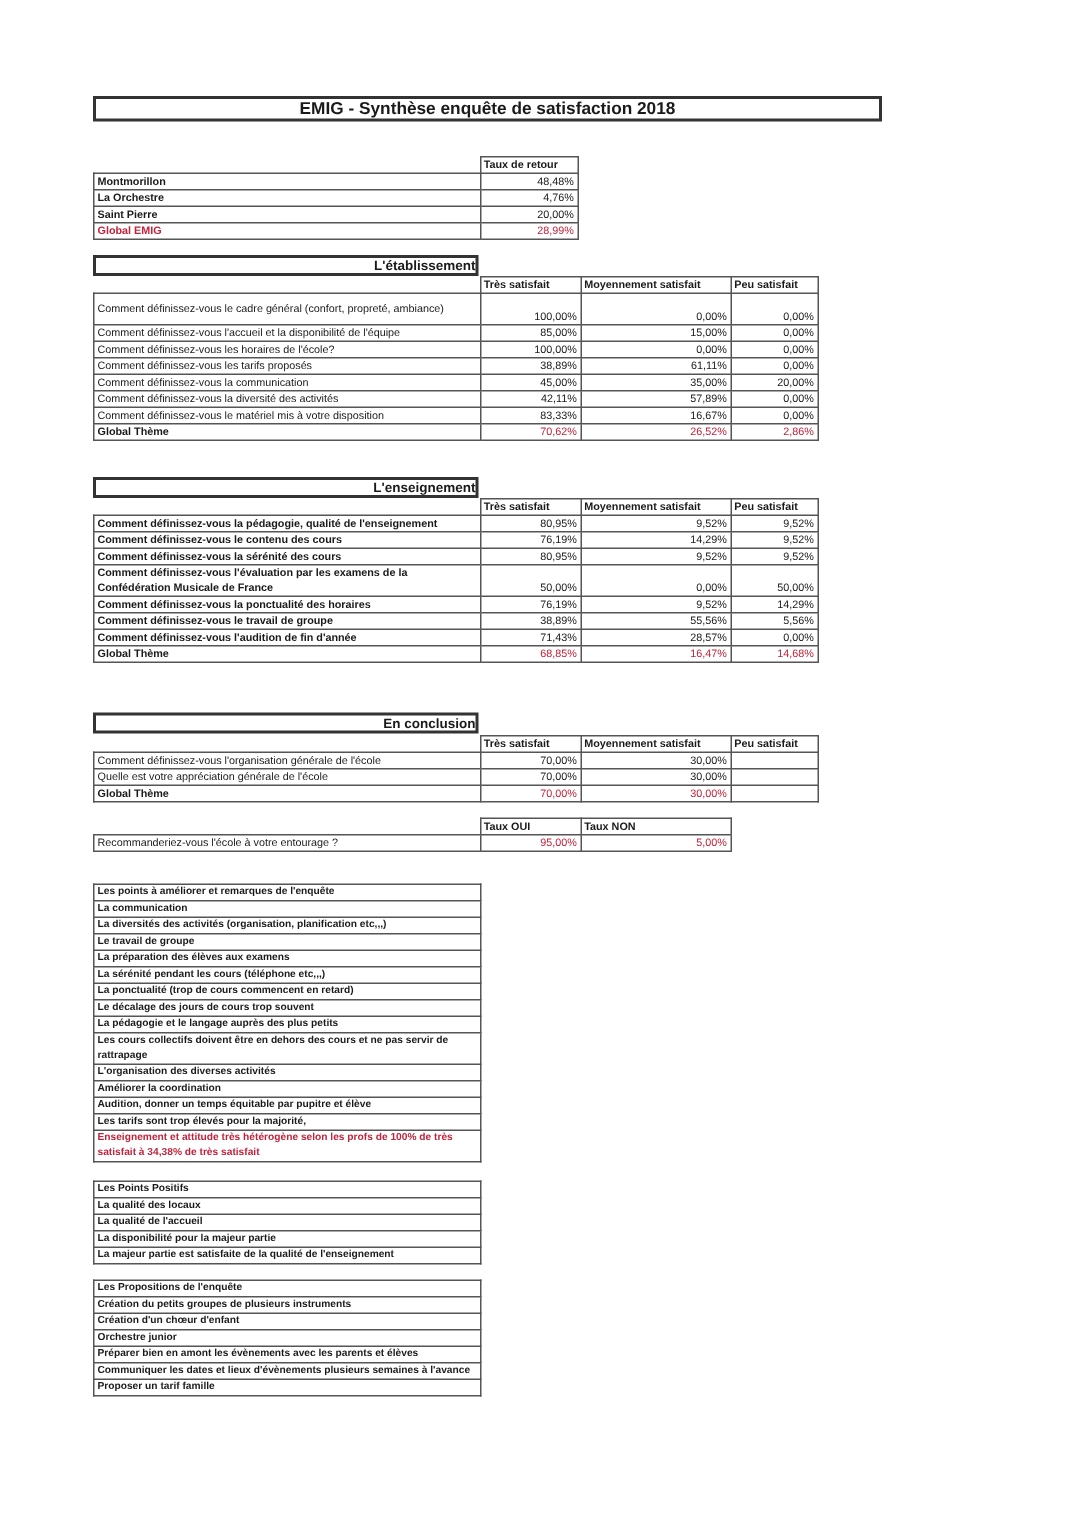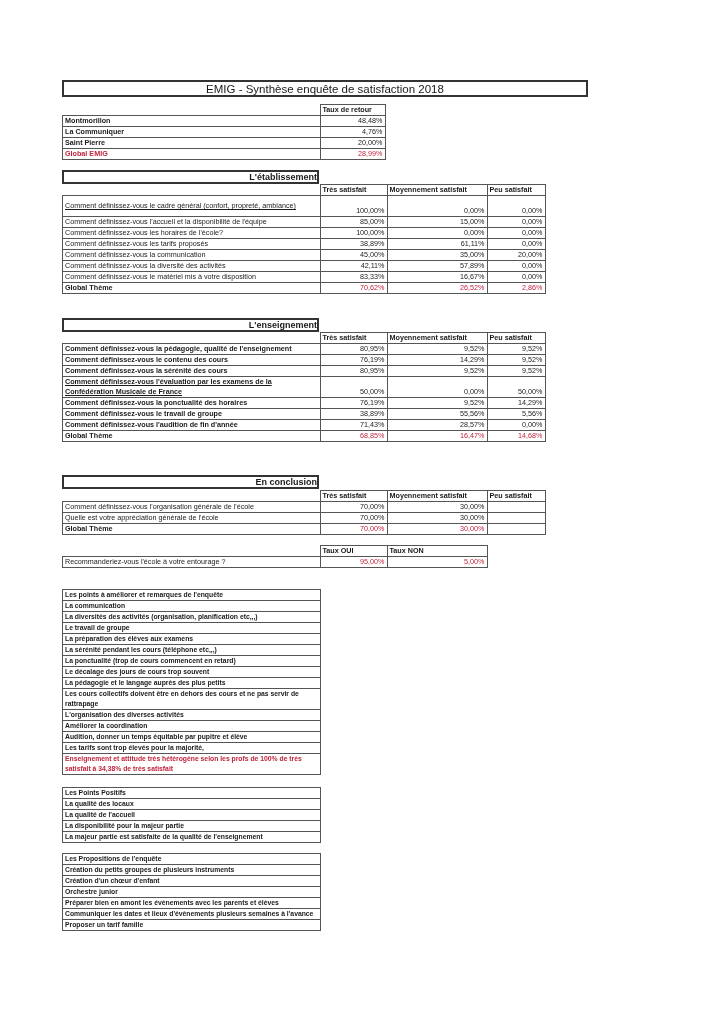--- a/index.html
+++ b/index.html
@@ -1,47 +1,47 @@
 <!DOCTYPE html>
 <html><head>
 <meta charset="utf-8">
 <style>
   html, body { margin:0; padding:0; background:#ffffff; }
   body { width:717px; height:1015px; position:relative; font-family:"Liberation Sans", sans-serif; color:#1a1a1a; }
   .abs { position:absolute; }
-  .title-box { left:62px; top:80px; width:526px; height:17px; border:2px solid #333; box-sizing:border-box; text-align:center; font-weight:normal; font-size:11.5px; line-height:14px; }
+  .title-box { left:62px; top:64px; width:526px; height:17px; border:2px solid #333; box-sizing:border-box; text-align:center; font-weight:bold; font-size:11.5px; line-height:14px; }
   table { border-collapse:collapse; font-size:7.2px; }
   td { border:1px solid #555; padding:0 2px; height:10px; line-height:10px; white-space:nowrap; }
   td.num { text-align:right; }
   td.red { color:#c0233b;margin-top:41px; }
   td.bold { font-weight:bold; }
   td.noborder { border:none; }
   .sec-head { left:62px; width:257px; height:14px; border:2px solid #333; box-sizing:border-box; font-weight:bold; font-size:9px; line-height:11px; padding-left:2px;text-align:right; }
   .wrap td { white-space:normal; }
-  td.tall { height:20px;text-decoration:underline; }
+  td.tall { height:20px; }
   .list td { font-weight:bold; font-size:6.8px; width:253px; }
   .list td.red { color:#c0233b; }
 </style>
 </head>
 <body>
 
 <div class="abs title-box">EMIG  -  Synthèse enquête de satisfaction 2018</div>
 
 <table class="abs" style="left:62px; top:104px;">
   <tbody>
       <tr>
     <td class="noborder" style="width:253px;"></td>
     <td class="bold" style="width:60px;">Taux de retour</td>
   </tr>
   <tr>
         <td class="bold">Montmorillon</td>
         <td class="num">48,48%</td>
       </tr>
   <tr>
-        <td class="bold">La Communiquer</td>
+        <td class="bold">La Orchestre</td>
         <td class="num">4,76%</td>
       </tr>
   <tr>
         <td class="bold">Saint Pierre</td>
         <td class="num">20,00%</td>
       </tr>
   <tr>
         <td class="bold red">Global EMIG</td>
         <td class="num red">28,99%</td>
       </tr>

